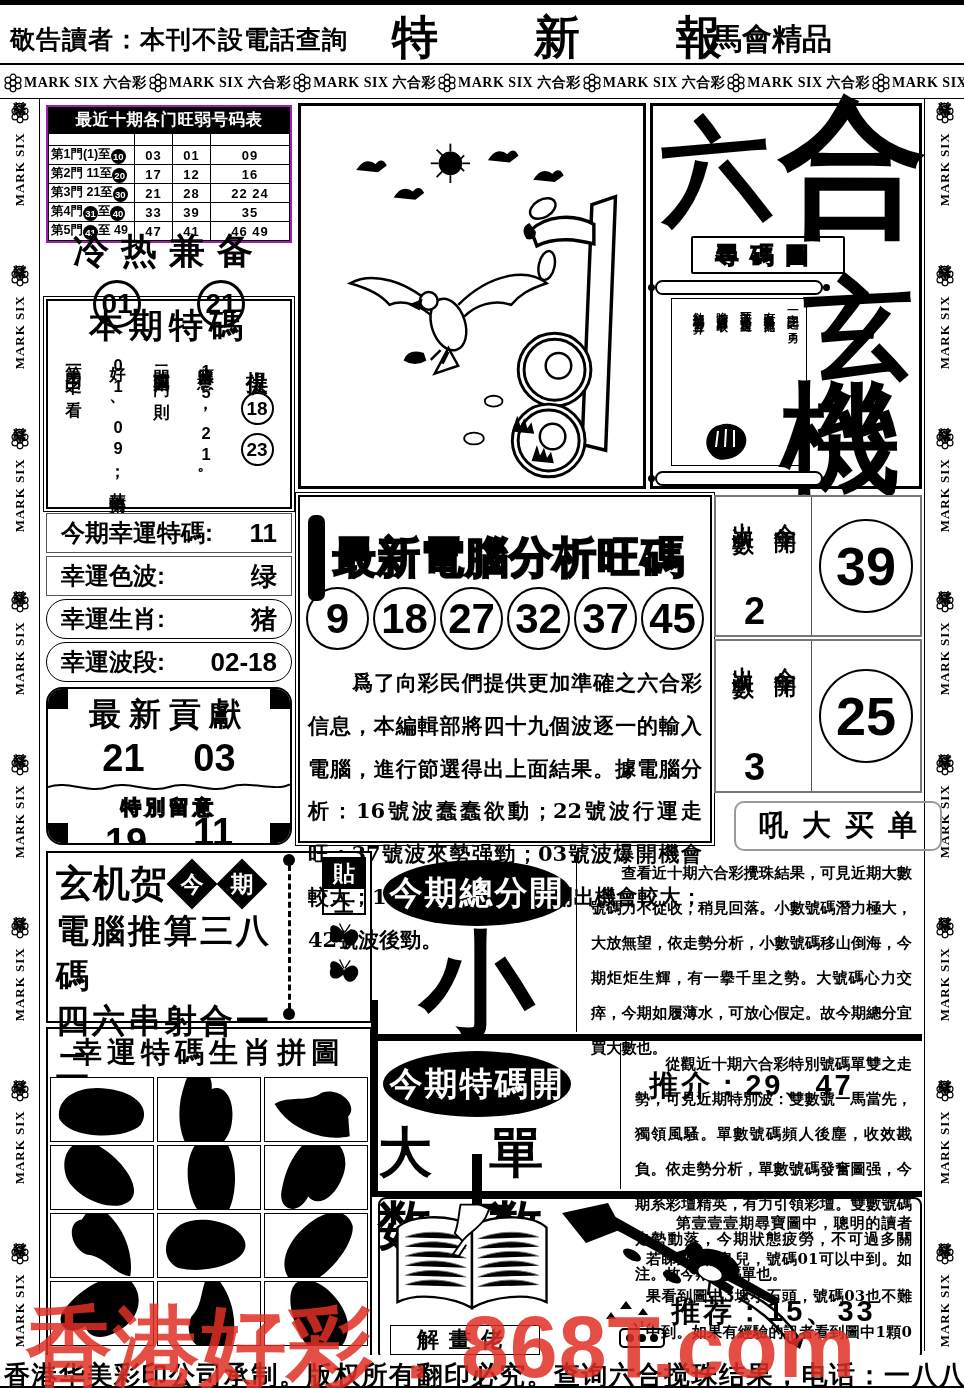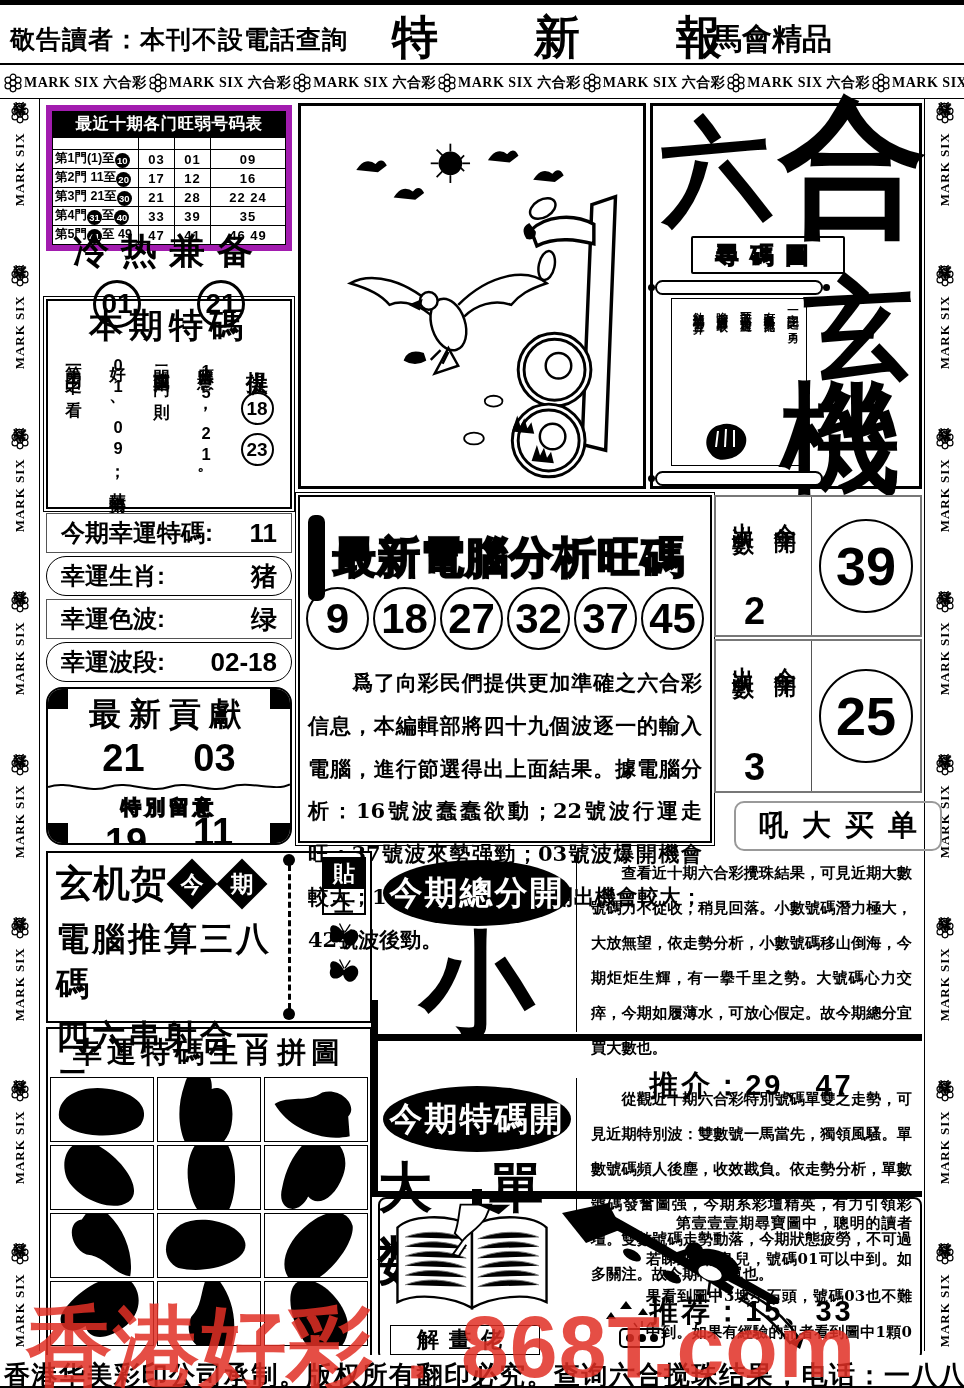--- a/index.html
+++ b/index.html
@@ -18,21 +18,21 @@
            display:flex;align-items:center;justify-content:space-between;padding:0 2px;}
   #topband .tbt{font-size:14px;font-weight:800;letter-spacing:.5px;white-space:nowrap;font-family:"Liberation Serif",serif;}
   .fl{width:22px;height:22px;flex:none;}
   .strip{position:absolute;top:94px;width:40px;height:1252px;display:flex;flex-direction:column;justify-content:space-between;align-items:center;padding:4px 0;}
   #lstrip{left:0;border-right:1.2px solid #000;}
   #rstrip{left:924px;border-left:1.2px solid #000;}
   .sgrp{display:flex;flex-direction:column;align-items:center;}
   .stxt{writing-mode:vertical-rl;transform:rotate(180deg);font-size:13px;font-weight:800;white-space:nowrap;letter-spacing:1px;font-family:"Liberation Serif",serif;}
 
   
-  #gatebox{position:absolute;left:46px;top:100px;width:246px;border:6px solid #a21caf;background:#fff;}
+  #gatebox{position:absolute;left:46px;top:100px;width:246px;border:2px solid #a21caf;background:#fff;}
   .gate-title{background:#000;color:#fff;font-size:16.5px;font-weight:800;text-align:center;padding:2px 0;letter-spacing:.5px;}
   #gatetable{width:100%;border-collapse:collapse;}
   #gatetable td{border:1px solid #000;font-size:13px;font-weight:700;text-align:center;height:16px;padding:0 1px;letter-spacing:1px;}
   #gatetable .glab{text-align:left;font-size:12.5px;letter-spacing:0;padding-left:2px;white-space:nowrap;width:86px;}
   #gatetable tr.empty td{height:12px;}
   .badge{display:inline-block;width:15px;height:15px;border-radius:50%;background:#000;color:#fff;font-size:9.5px;line-height:15px;text-align:center;letter-spacing:0;vertical-align:-2px;}
 
   
   #coldhot{position:absolute;left:46px;top:222px;width:246px;text-align:center;}
   .ch-title{font-size:36px;font-weight:900;letter-spacing:12px;font-family:"DejaVu Serif",serif;}
@@ -66,21 +66,21 @@
   .con-note{font-size:20px;font-weight:900;letter-spacing:4px;color:#fff;-webkit-text-stroke:1.4px #000;text-shadow:0 0 1px #000;}
   .con-nums2{display:flex;justify-content:space-around;padding:0 34px;font-size:38px;font-weight:600;}
   .con-nums2 span:last-child{transform:translateY(-10px);}
 
   
   #mystery{position:absolute;left:46px;top:846px;width:326px;height:172px;border:2px solid #000;display:flex;}
   .mys-left{flex:1;padding:6px 2px 0 8px;}
   .mys-l1{font-size:37px;font-weight:900;font-family:"DejaVu Serif",serif;display:flex;align-items:center;}
   .dia{width:36px;height:36px;background:#000;transform:rotate(45deg);display:inline-flex;align-items:center;justify-content:center;margin:0 7px;}
   .dia i{transform:rotate(-45deg);color:#fff;font-style:normal;font-weight:700;font-size:23px;}
-  .mys-l2,.mys-l3{font-size:33px;font-weight:900;letter-spacing:3px;margin-top:8px;}
+  .mys-l2,.mys-l3{font-size:33px;font-weight:900;letter-spacing:3px;}
   .rail{width:88px;position:relative;}
   .dash{position:absolute;left:6px;top:12px;bottom:12px;border-left:3px dashed #000;}
   .dash::before,.dash::after{content:"";position:absolute;left:-8px;width:12px;height:12px;border-radius:50%;background:#000;}
   .dash::before{top:-11px;}.dash::after{bottom:-11px;}
   .tips{position:absolute;right:4px;top:4px;display:flex;flex-direction:column;align-items:center;gap:5px;}
   .tipbox{width:44px;height:58px;border:2px solid #000;display:flex;flex-direction:column;}
   .tip-top{flex:1;background:#000;color:#fff;font-weight:700;font-size:22px;display:flex;align-items:center;justify-content:center;}
   .tip-bot{flex:1;display:flex;align-items:center;justify-content:center;font-weight:700;font-size:22px;}
   .bfly{width:40px;height:32px;}
 
@@ -133,21 +133,21 @@
   .v1{left:12px;}.v2{left:54px;}
   .ycount{position:absolute;left:28px;bottom:2px;font-size:38px;font-weight:600;}
   .ycircle{flex:1;display:flex;align-items:center;justify-content:center;}
   .ballbig{width:94px;height:94px;border:2.5px solid #000;border-radius:50%;display:flex;align-items:center;justify-content:center;font-size:54px;font-weight:600;}
   #buybox{position:absolute;left:714px;top:796px;width:208px;height:50px;border:2px solid #999;border-radius:10px;
           display:flex;align-items:center;justify-content:center;font-size:29px;font-weight:700;letter-spacing:14px;padding-left:14px;margin-left:20px;}
 
   
   .sec{position:absolute;left:378px;width:544px;display:flex;}
   #total-sec{top:847px;height:180px;}
-  #spec-sec{top:1073px;height:146px;}
+  #spec-sec{top:1038px;height:146px;gap:44px;}
   .sec-left{width:198px;display:flex;flex-direction:column;align-items:center;}
   .oval{width:188px;height:66px;background:#000;border-radius:50%;color:#fff;display:flex;align-items:center;justify-content:center;
         font-size:33px;font-weight:700;letter-spacing:2px;margin-top:8px;flex:none;}
   .bigchar{font-size:114px;font-weight:700;line-height:1.02;font-family:"DejaVu Serif",serif;}
   .stem-top{width:13px;height:12px;background:#000;}
   .bigrow{display:flex;align-items:center;}
   .bch{font-size:54px;font-weight:800;font-family:"DejaVu Serif",serif;}
   .stem{width:13px;height:72px;background:#000;margin:0 7px;}
   .sec-right{flex:1;border-left:1.5px solid #000;padding:4px 10px 0 14px;display:flex;flex-direction:column;}
   .secbody{font-size:15.2px;font-weight:700;line-height:2.3;text-align:justify;text-indent:2em;font-family:"DejaVu Serif",serif;}
@@ -566,27 +566,27 @@
           </div>
       </div>
     </div>
   </div>
 
   <div id="lucky">
       <div class="lrow ">
      <span class="llab">今期幸運特碼:</span>
      <span class="lval">11</span>
       </div>
+      <div class="lrow ">
+     <span class="llab">幸運色波:</span>
+     <span class="lval">绿</span>
+      </div>
       <div class="lrow round">
      <span class="llab">幸運生肖:</span>
      <span class="lval">猪</span>
-      </div>
-      <div class="lrow ">
-     <span class="llab">幸運色波:</span>
-     <span class="lval">绿</span>
       </div>
       <div class="lrow round">
      <span class="llab">幸運波段:</span>
      <span class="lval">02-18</span>
       </div>
     </div>
 
   <div id="contrib">
     <div class="cor c1"></div>
     <div class="cor c2"></div>

